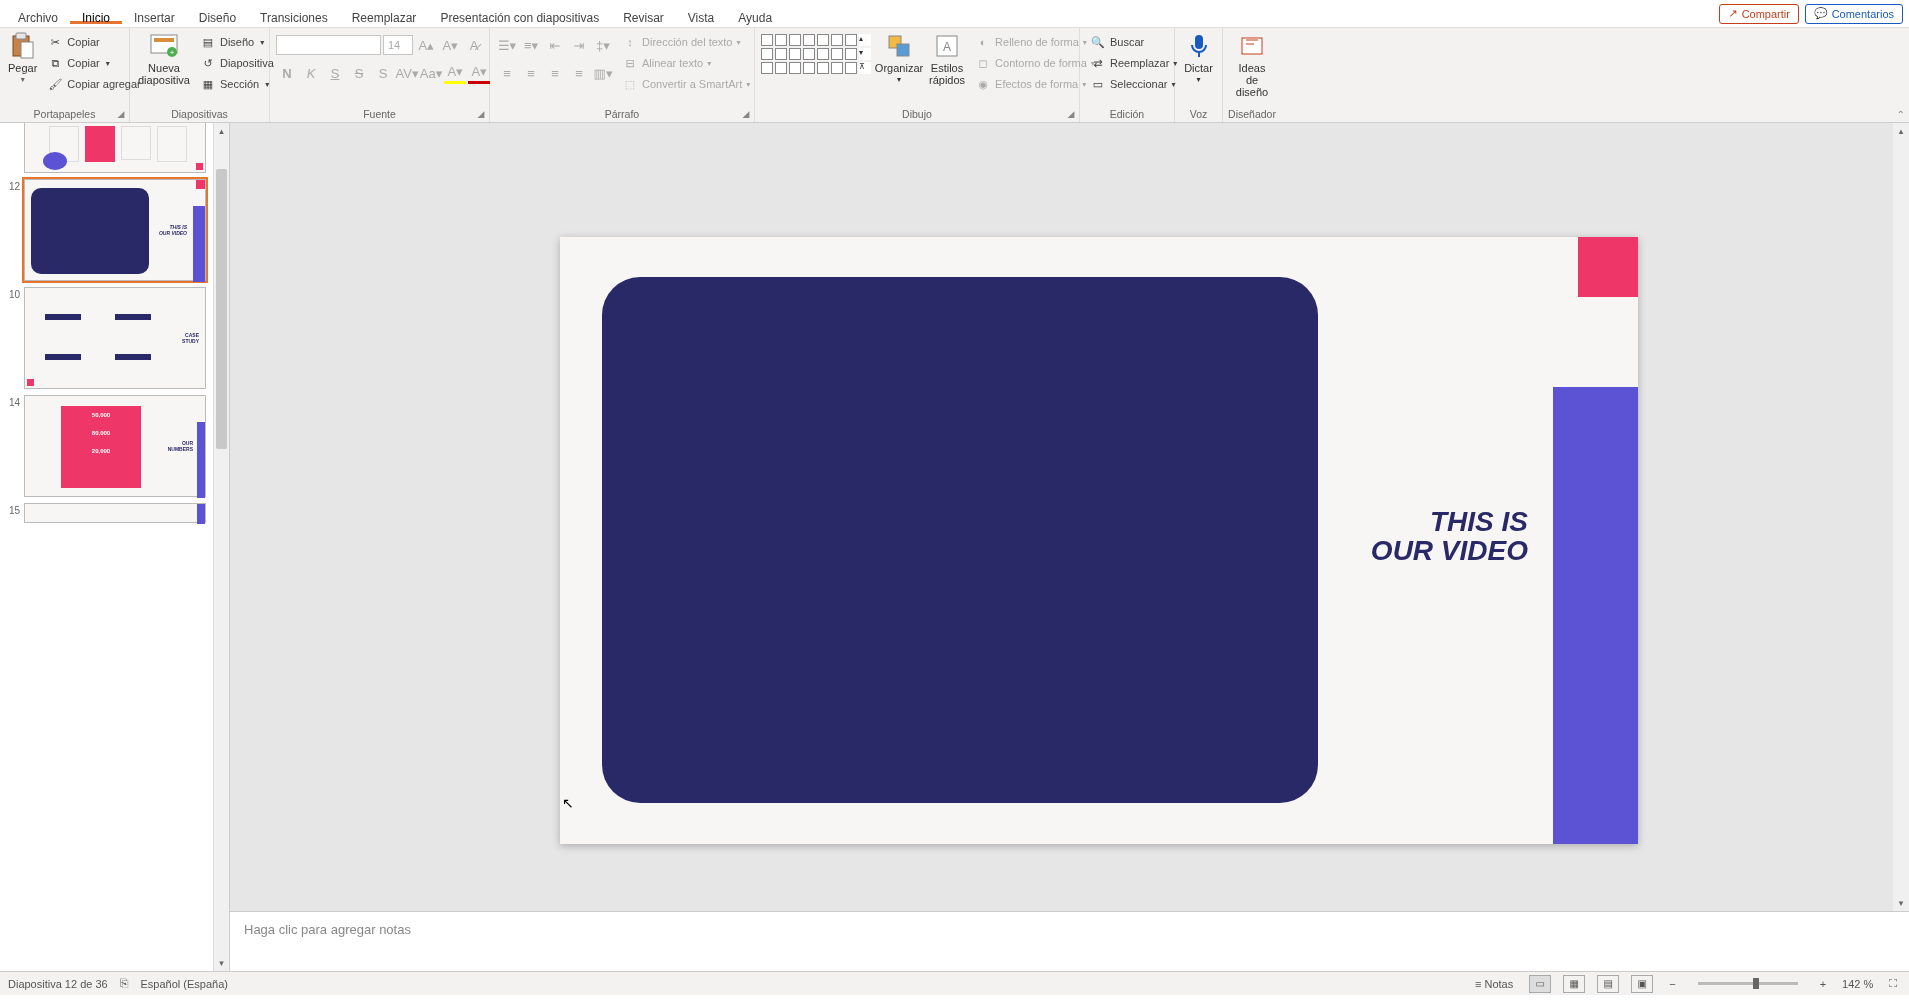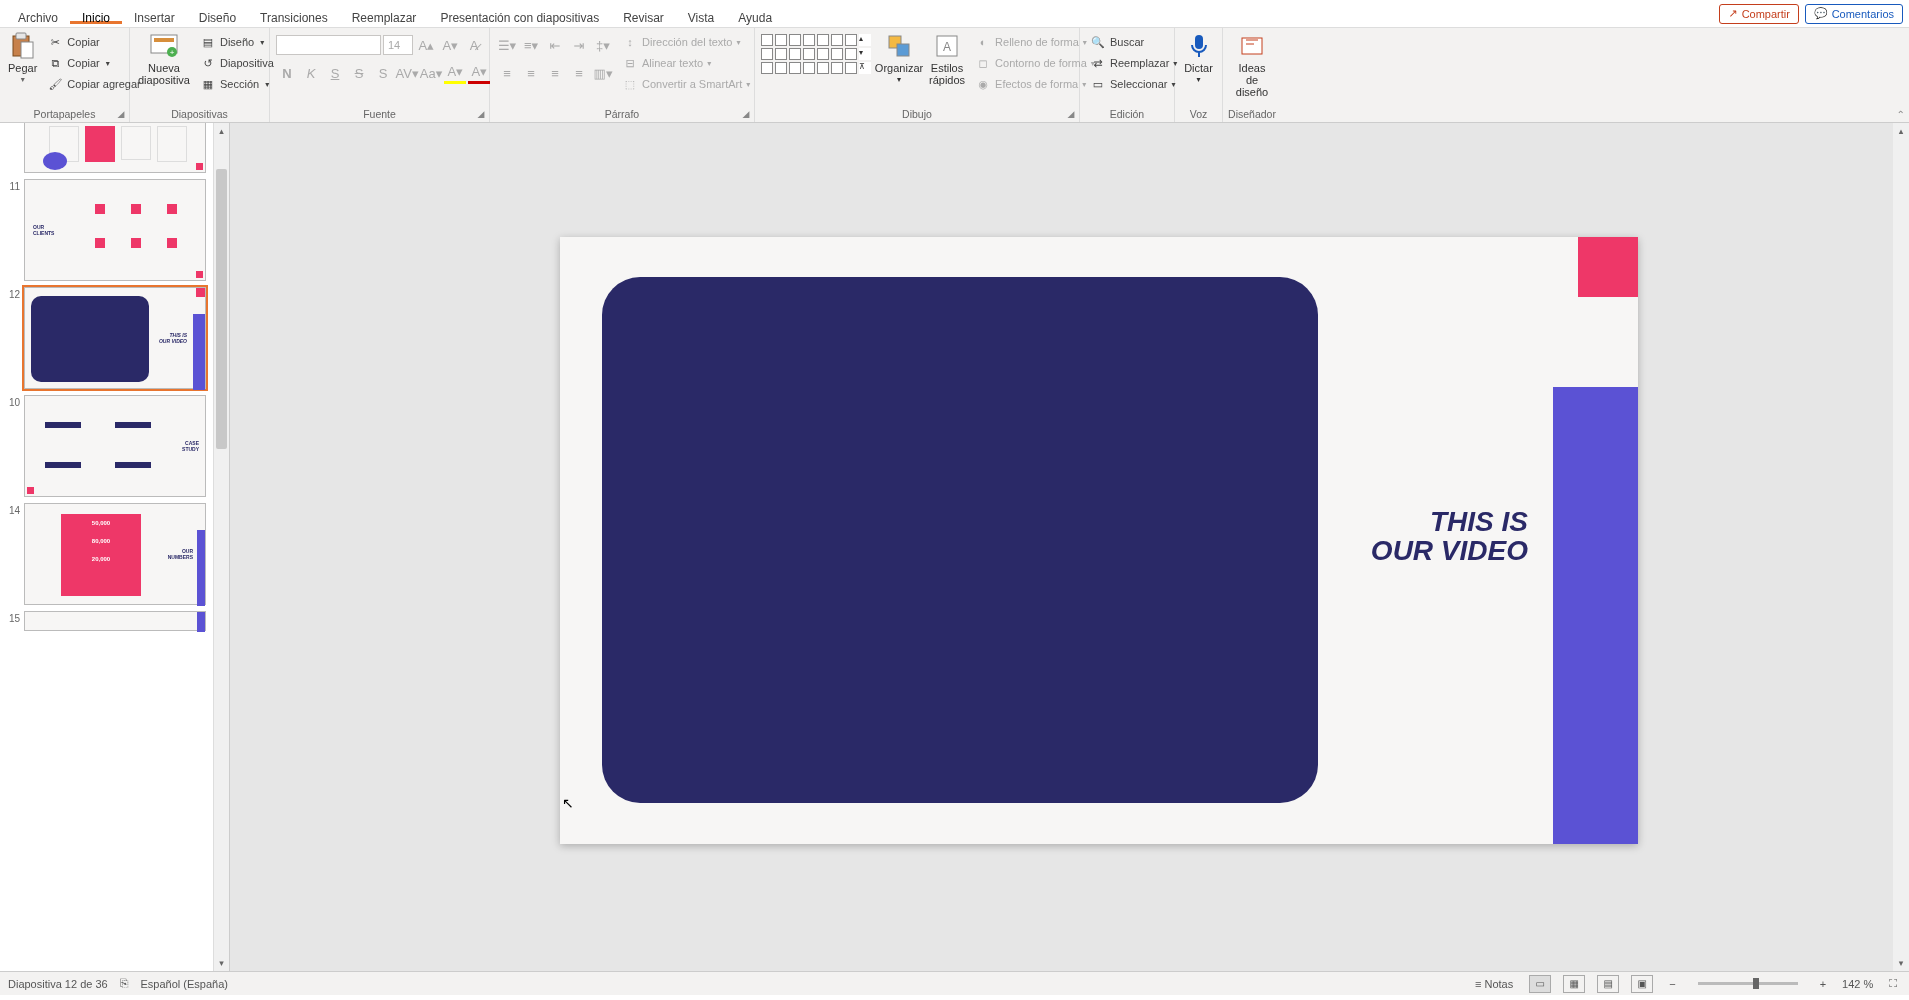--- a/index.html
+++ b/index.html
@@ -369,34 +369,20 @@
           <div style="position:absolute;left:24px;top:4px;width:30px;height:36px;border:1px solid #ddd"></div>
           <div style="position:absolute;left:60px;top:4px;width:30px;height:36px;background:#EE3768"></div>
           <div style="position:absolute;left:96px;top:4px;width:30px;height:34px;border:1px solid #ddd"></div>
           <div style="position:absolute;left:132px;top:4px;width:30px;height:36px;border:1px solid #ddd"></div>
           <div style="position:absolute;left:18px;top:30px;width:24px;height:18px;background:#5B52D4;border-radius:50%"></div>
           <div style="position:absolute;right:2px;bottom:2px;width:7px;height:7px;background:#EE3768"></div>
         </div>
       </div>
 
 
-      <div class="trow">
-          <div class="tnum">11</div>
-        <div class="thumb" style="height:102px">
-          <div style="position:absolute;left:8px;top:44px;font-size:5px;font-weight:bold;color:#2A2967;white-space:pre-line">OUR
-CLIENTS</div>
-          <div style="position:absolute;left:70px;top:24px;width:10px;height:10px;background:#EE3768"></div>
-          <div style="position:absolute;left:106px;top:24px;width:10px;height:10px;background:#EE3768"></div>
-          <div style="position:absolute;left:142px;top:24px;width:10px;height:10px;background:#EE3768"></div>
-          <div style="position:absolute;left:70px;top:58px;width:10px;height:10px;background:#EE3768"></div>
-          <div style="position:absolute;left:106px;top:58px;width:10px;height:10px;background:#EE3768"></div>
-          <div style="position:absolute;left:142px;top:58px;width:10px;height:10px;background:#EE3768"></div>
-          <div style="position:absolute;right:2px;bottom:2px;width:7px;height:7px;background:#EE3768"></div>
-        </div>
-      </div>
 
       <div class="trow">
           <div class="tnum">12</div>
         <div class="thumb sel" style="height:102px">
           <div style="position:absolute;left:6px;top:8px;width:118px;height:86px;background:#2A2967;border-radius:10px"></div>
           <div style="position:absolute;right:0;top:0;width:9px;height:9px;background:#EE3768"></div>
           <div style="position:absolute;right:0;top:26px;width:12px;height:76px;background:#5B52D4"></div>
           <div style="position:absolute;right:18px;top:44px;font-size:5px;font-weight:bold;font-style:italic;color:#2A2967;text-align:right"><span>THIS IS</span><br><span>OUR VIDEO</span></div>
         </div>
       </div>
@@ -456,20 +442,23 @@
           <span>THIS IS</span><br>
           <span>OUR VIDEO</span>
         </div>
       </div>
       <div class="cursor-ptr">↖</div>
       <div class="ed-scroll">
         <div class="sb-btn">▴</div>
         <div class="sb-btn" style="position:absolute;bottom:0;left:0;right:0">▾</div>
       </div>
     </div>
+    <div class="notes">
+      <span>Haga clic para agregar notas</span>
+    </div>
   </div>
 </div>
 
 <div class="status">
   <span>Diapositiva 12 de 36</span>
   <span>⎘</span>
   <span>Español (España)</span>
   <div class="spacer"></div>
   <div class="stbtn">
       <span>≡</span>

